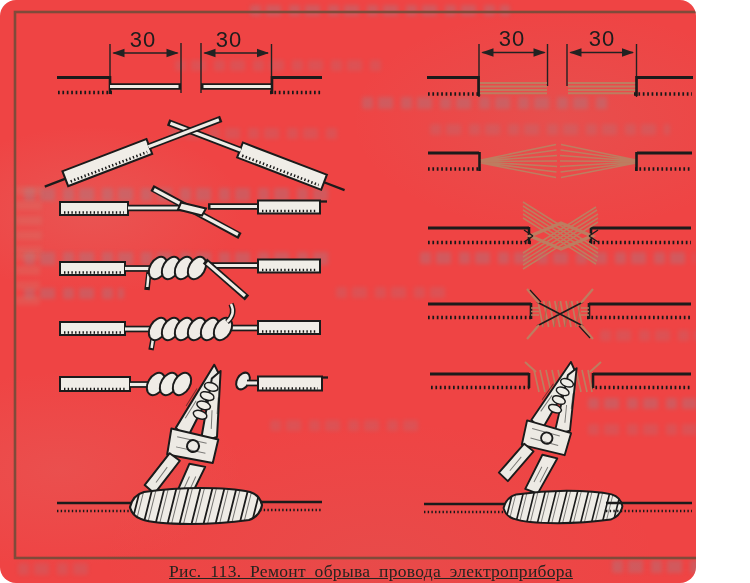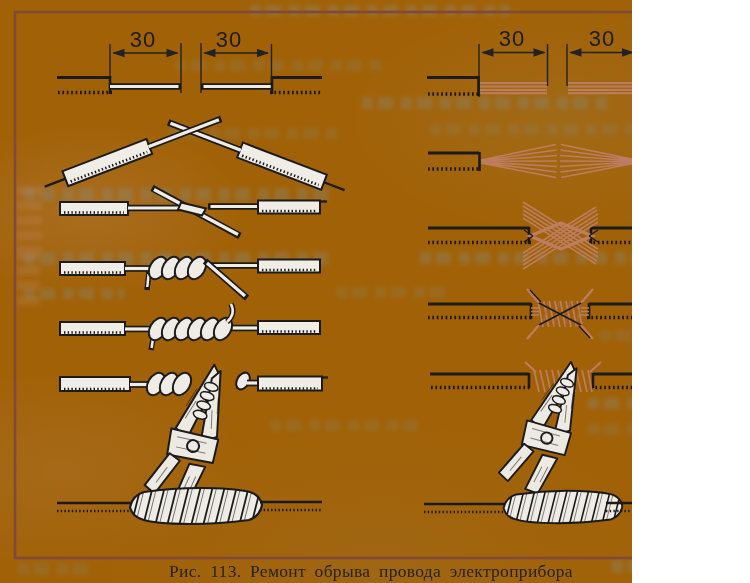--- a/index.html
+++ b/index.html
@@ -1,37 +1,38 @@
 <!DOCTYPE html>
 <html><head>
 <meta charset="utf-8">
 <style>
   html,body{margin:0;padding:0;}
   .page{
-    position:relative;width:632px;height:583px;overflow:hidden;
-    background:#a16207;
+    position:relative;width:696px;height:583px;overflow:hidden;
+    background:#ef4444;
     font-family:"Liberation Serif", serif;
+    border-radius:16px;
   }
   .page::before{
     content:"";position:absolute;inset:0;pointer-events:none;
     background:
       radial-gradient(220px 120px at 90px 210px, rgba(205,160,150,.18), transparent 70%),
       radial-gradient(260px 140px at 60px 470px, rgba(200,160,150,.12), transparent 70%),
       radial-gradient(300px 160px at 560px 120px, rgba(160,175,160,.10), transparent 70%),
       radial-gradient(400px 200px at 380px 560px, rgba(150,150,140,.08), transparent 70%);
   }
   .ghost{position:absolute;filter:blur(2px);border-radius:2px;pointer-events:none;
     background:repeating-linear-gradient(90deg,#7e98a6 0px,#7e98a6 11px,transparent 11px,transparent 16px,#7e98a6 16px,#7e98a6 31px,transparent 31px,transparent 39px);
     opacity:.26;}
   .ghost.faint{opacity:.16;}
   .ghost.pink{background:repeating-linear-gradient(0deg,#c78f7e 0 9px,transparent 9px 15px);opacity:.22;}
   .figure-svg{position:absolute;left:0;top:0;}
   .caption{
     position:absolute;top:561px;left:0;width:742px;text-align:center;
-    font-size:17.5px;color:#26241f;letter-spacing:.3px;word-spacing:4px;
+    font-size:17.5px;color:#26241f;letter-spacing:.3px;word-spacing:4px;text-decoration:underline;
   }
   
   .ink-line{stroke:#1b1b1b;fill:none;}
   .w1{stroke-width:2.8;}
   .w2{stroke-width:2.3;}
   .edge{stroke:#1b1b1b;stroke-width:2.6;fill:none;}
   .stipple{stroke:#181818;stroke-width:3.3;stroke-dasharray:1.7 2.7;fill:none;}
   .stipple2{stroke:#181818;stroke-width:2.7;stroke-dasharray:1.4 2.3;fill:none;}
   .tube{fill:#f0ede7;stroke:#1b1b1b;stroke-width:2;}
   .cond-out{stroke:#1b1b1b;stroke-width:6.6;fill:none;}

